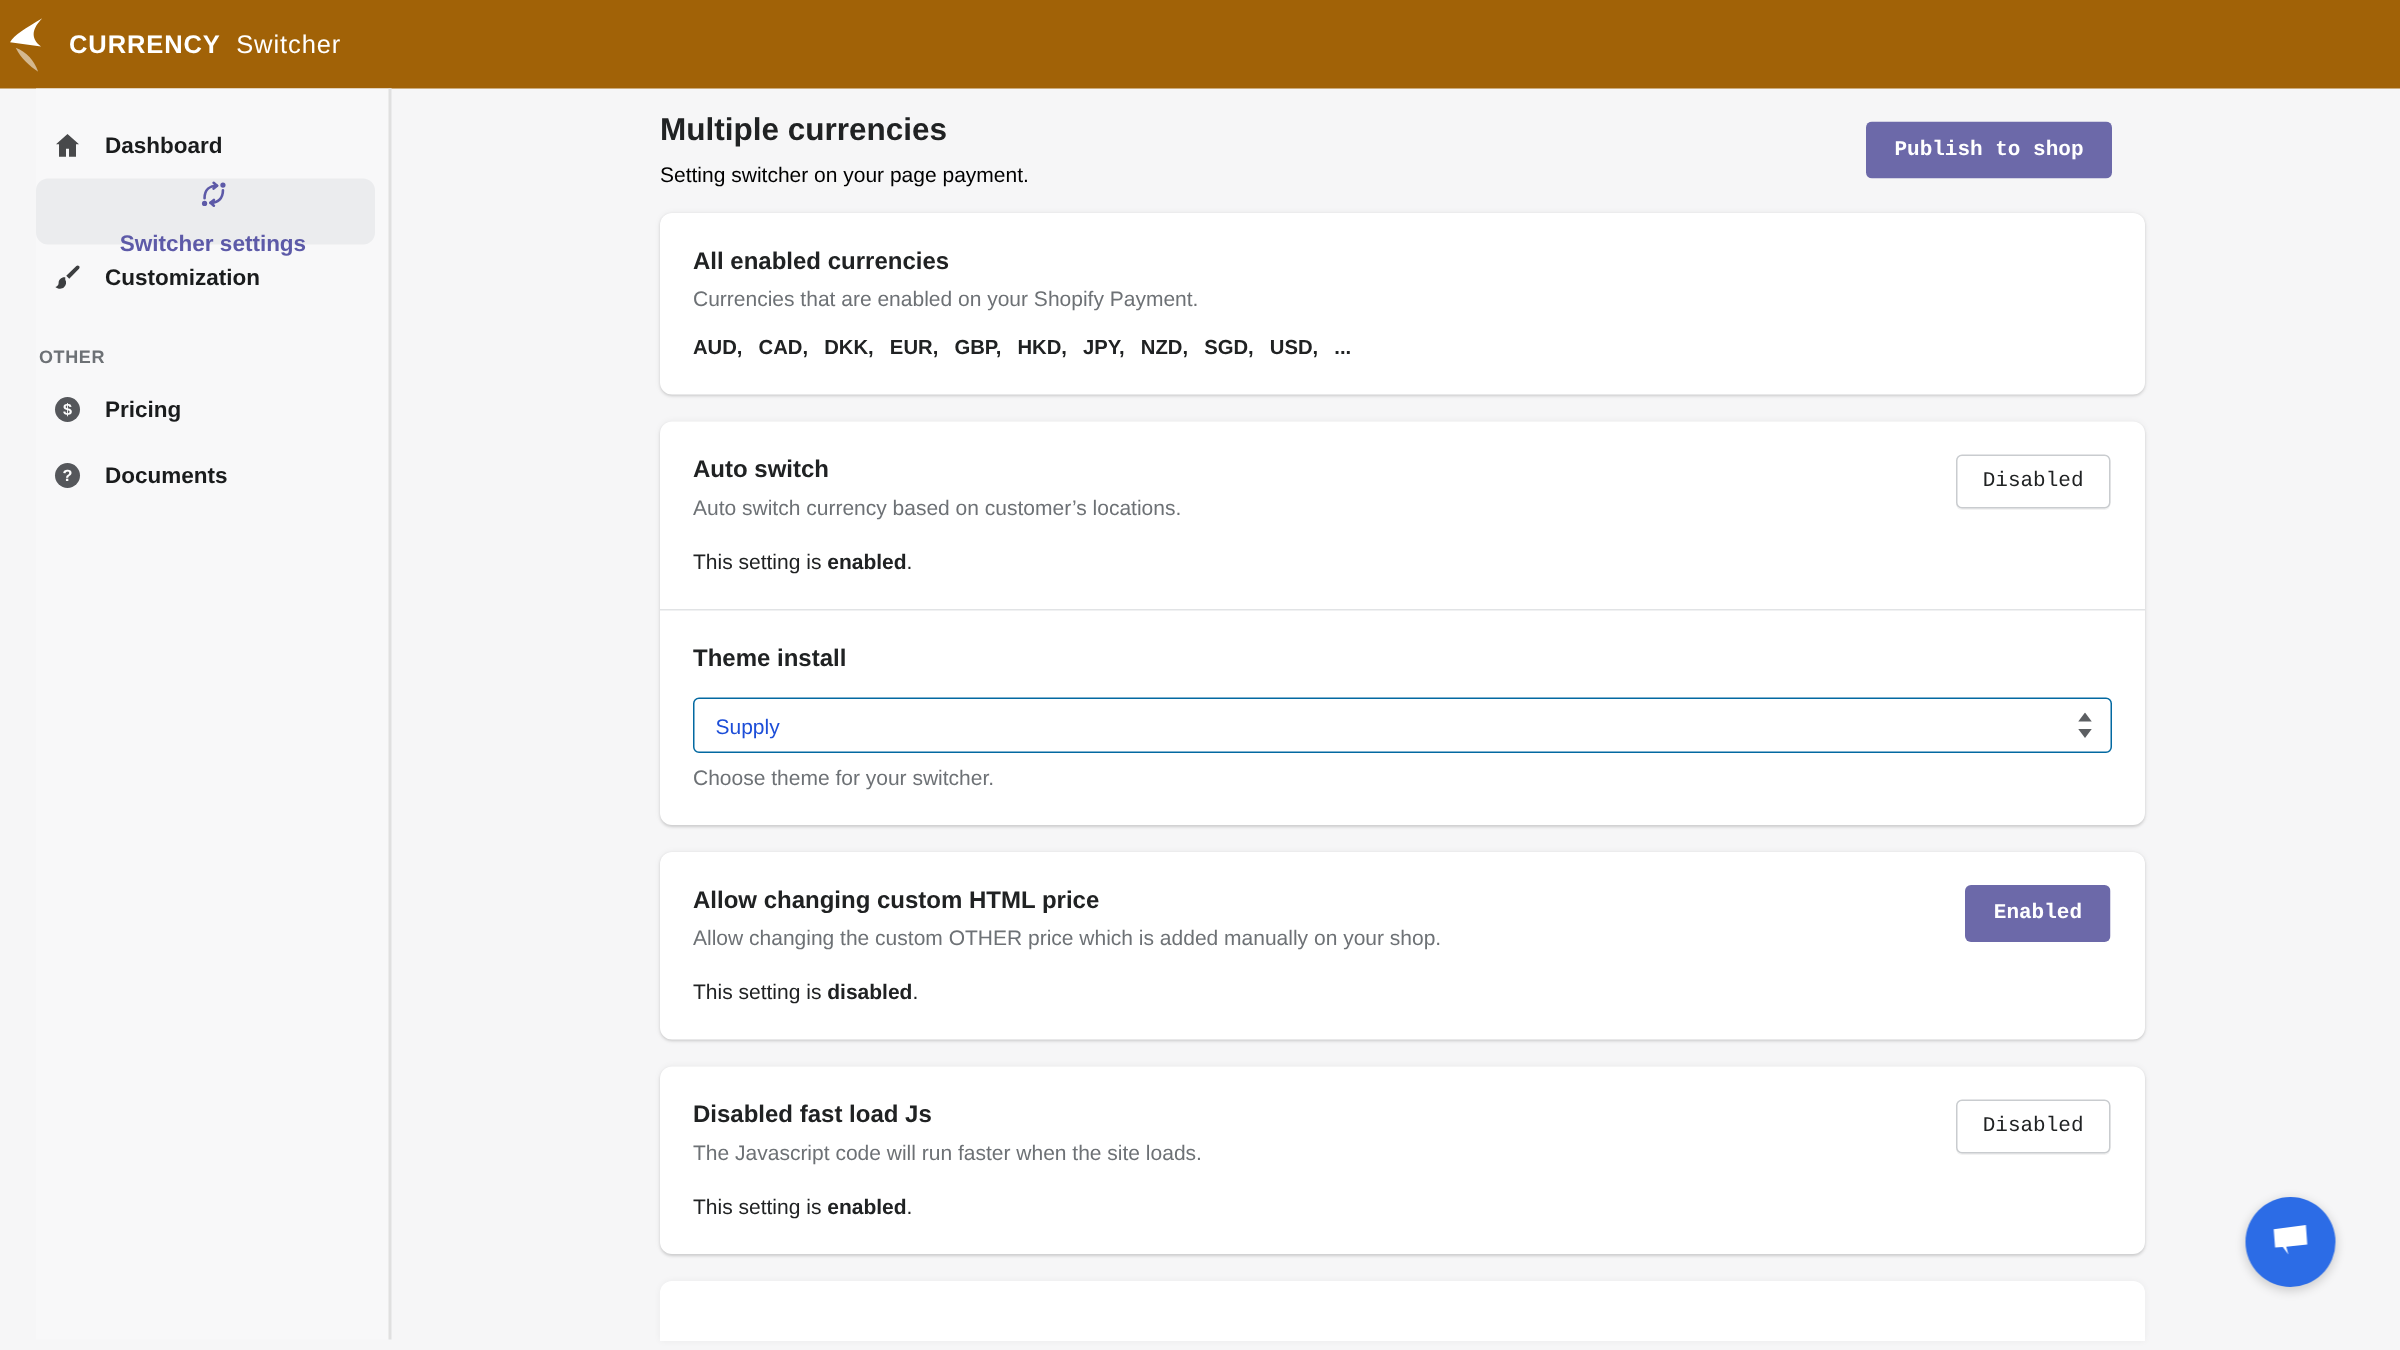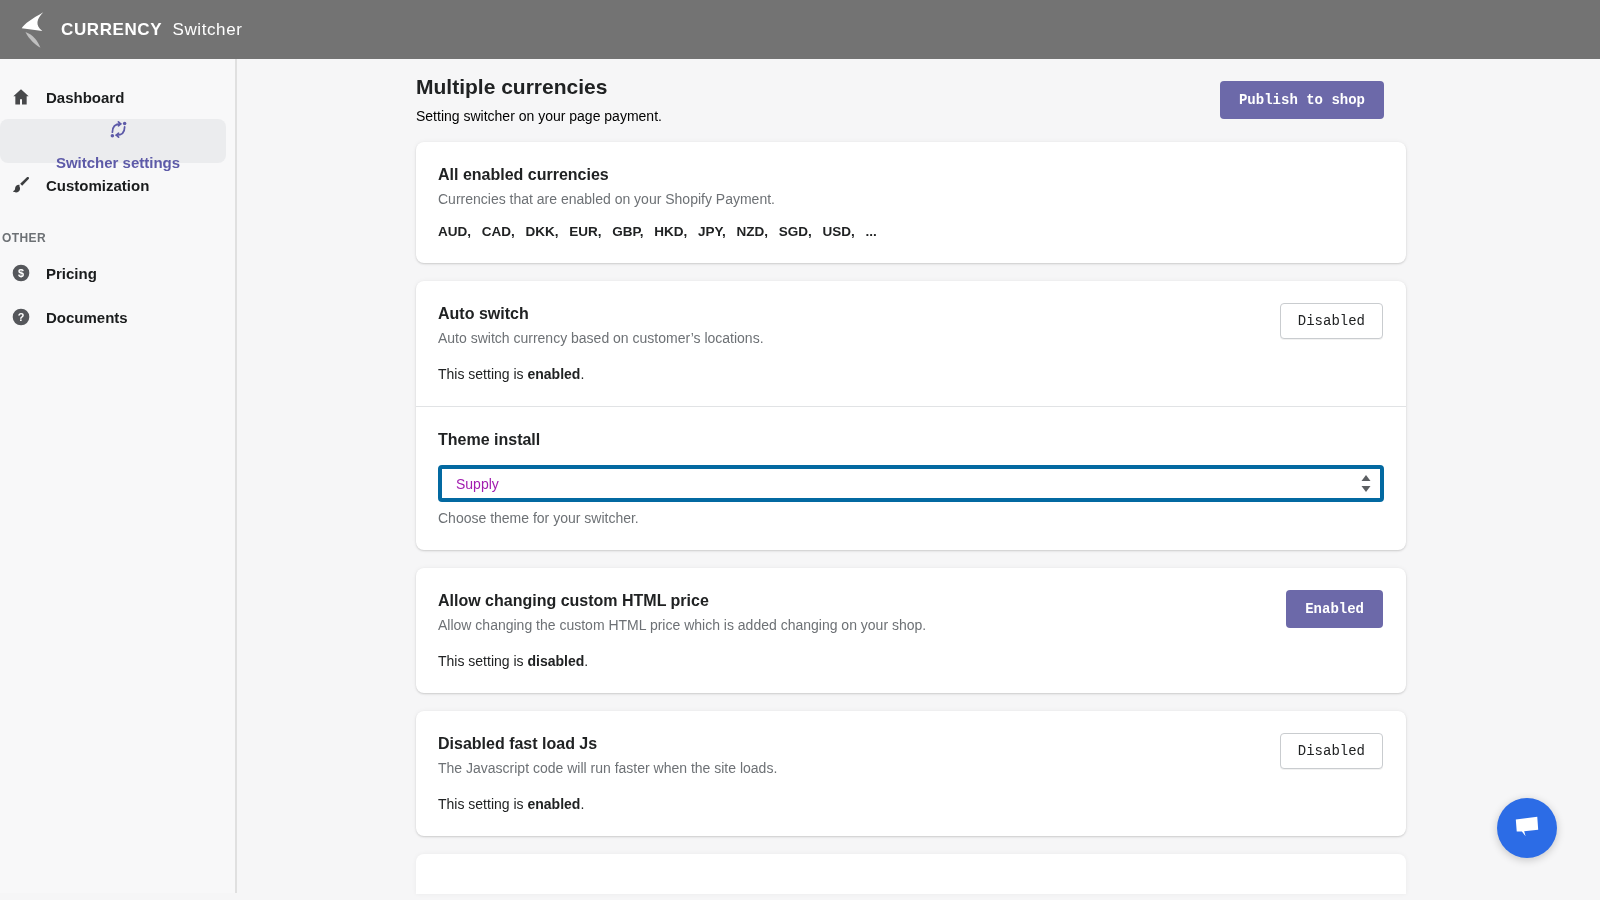--- a/index.html
+++ b/index.html
@@ -6,33 +6,33 @@
   html, body { width: 1600px; height: 900px; overflow: hidden; }
   body {
     font-family: "Liberation Sans", sans-serif;
     background: #f6f6f7;
     color: #202223;
   }
 
   
   .app-header {
     height: 59px;
-    background: #737373;
+    background: #a16207;
     display: flex;
     align-items: center;
-    padding: 0 17px;
+    padding: 0 2px;
   }
   .logo { display: flex; align-items: center; gap: 10px; }
   .logo-icon { width: 34px; height: 40px; display: flex; align-items: center; }
   .logo-text { color: #ffffff; font-size: 17px; letter-spacing: 0.6px; }
   .logo-text .bold { font-weight: 700; }
   .logo-text .light { font-weight: 400; margin-left: 5px; }
 
   
-  .layout { display: flex; height: 834px; }
+  .layout { display: flex; height: 834px; margin-left: 24px; }
 
   
   .sidebar {
     width: 237px;
     background: #f8f8f9;
     border-right: 2px solid #e0e0e0;
     padding-top: 16px;
     flex-shrink: 0;
   }
   .nav-item {
@@ -106,28 +106,28 @@
     font-size: 13.5px;
     font-weight: 700;
     color: #202223;
     word-spacing: 7px;
   }
 
   .select-wrap { position: relative; margin-top: 16px; }
   .theme-select {
     width: 100%;
     height: 37px;
-    border: 4px solid #0369a1;
+    border: 1px solid #0369a1;
     border-radius: 4px;
     background: #ffffff;
     display: flex;
     align-items: center;
     padding: 0 14px;
     font-size: 14px;
-    color: #a21caf;
+    color: #1d4ed8;
     cursor: pointer;
   }
   .select-arrows { position: absolute; right: 13px; top: 10px; }
   .select-helper { margin-top: 8px; font-size: 14px; color: #6d7175; }
 
   .partial-card {
     background: #ffffff;
     border-radius: 8px 8px 0 0;
     box-shadow: 0 0 5px rgba(23,24,24,0.05);
     margin-top: 18px;
@@ -270,21 +270,21 @@
               </svg>
             </span>
           </div>
           <p class="select-helper">Choose theme for your switcher.</p>
         </div>
       </section>
 
       <section class="card">
         <div class="card-section">
           <h2 class="card-title">Allow changing custom HTML price</h2>
-          <p class="card-desc">Allow changing the custom HTML price which is added changing on your shop.</p>
+          <p class="card-desc">Allow changing the custom OTHER price which is added manually on your shop.</p>
           <p class="card-status">
             <span>This setting is </span><span class="strong">disabled</span><span>.</span>
           </p>
           <button class="btn btn-primary card-action">Enabled</button>
         </div>
       </section>
 
       <section class="card">
         <div class="card-section">
           <h2 class="card-title">Disabled fast load Js</h2>

